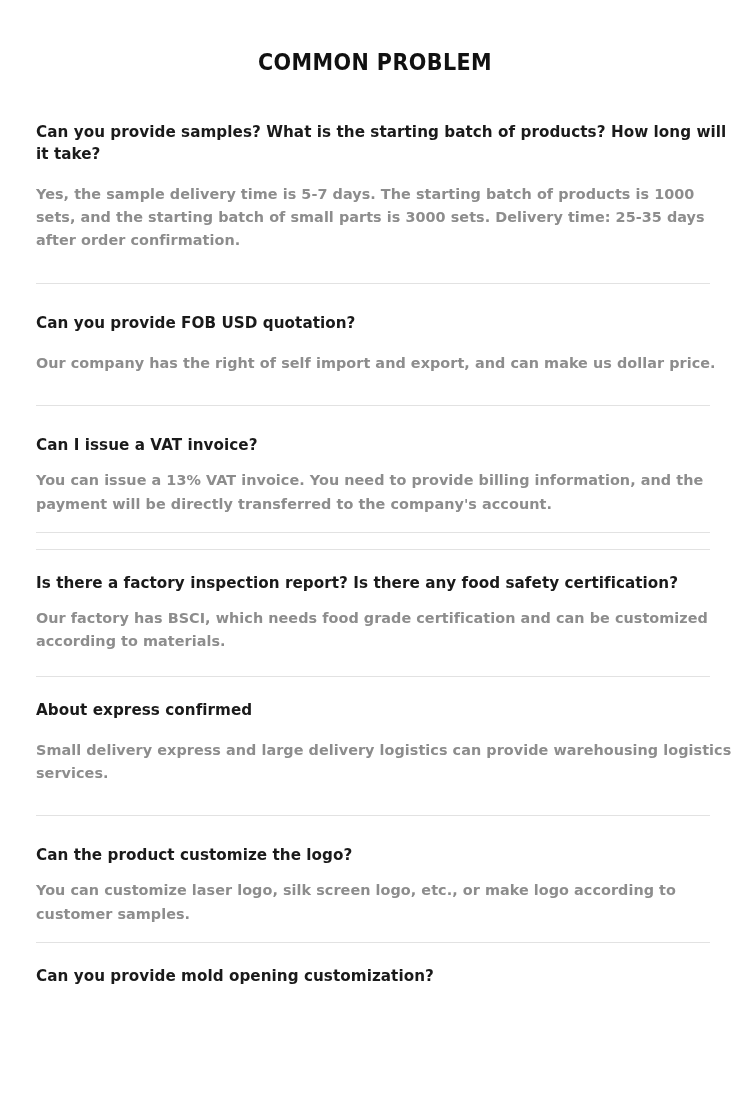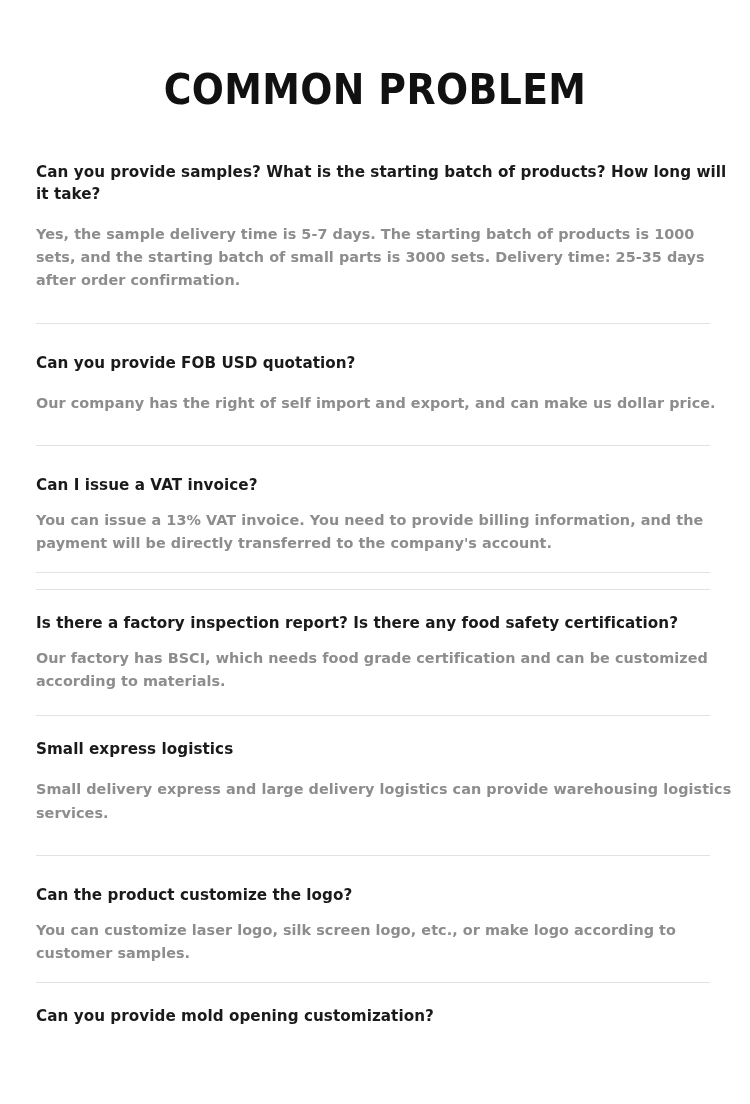--- a/index.html
+++ b/index.html
@@ -16,25 +16,25 @@
   .page {
     position: relative;
     width: 750px;
     height: 1104px;
     background: #ffffff;
     box-sizing: border-box;
     overflow: hidden;
   }
   .page-title {
     text-align: center;
-    font-size: 42px;
+    font-size: 23px;
     font-weight: 700;
     color: #111111;
     letter-spacing: 0.4px;
-    margin: 16px;
+    margin: 0;
     padding-top: 48px;
     line-height: 1.25;
     font-stretch: condensed;
   }
   .faq-list {
     margin: 0;
     padding: 0;
     list-style: none;
   }
   .faq-item {
@@ -103,21 +103,21 @@
 
     <hr class="faq-divider sp-div-sm">
 
     <li class="faq-item">
       <p class="faq-question sp-q-md">Is there a factory inspection report? Is there any food safety certification?</p>
       <p class="faq-answer sp-a-tight">Our factory has BSCI, which needs food grade certification and can be customized according to materials.</p>
     </li>
     <hr class="faq-divider sp-div-md">
 
     <li class="faq-item">
-      <p class="faq-question sp-q-md">Small express logistics</p>
+      <p class="faq-question sp-q-md">About express confirmed</p>
       <p class="faq-answer sp-a">Small delivery express and large delivery logistics can provide warehousing logistics services.</p>
     </li>
     <hr class="faq-divider sp-div-lg">
 
     <li class="faq-item">
       <p class="faq-question sp-q-lg">Can the product customize the logo?</p>
       <p class="faq-answer sp-a-tight">You can customize laser logo, silk screen logo, etc., or make logo according to customer samples.</p>
     </li>
     <hr class="faq-divider sp-div-sm">
 

